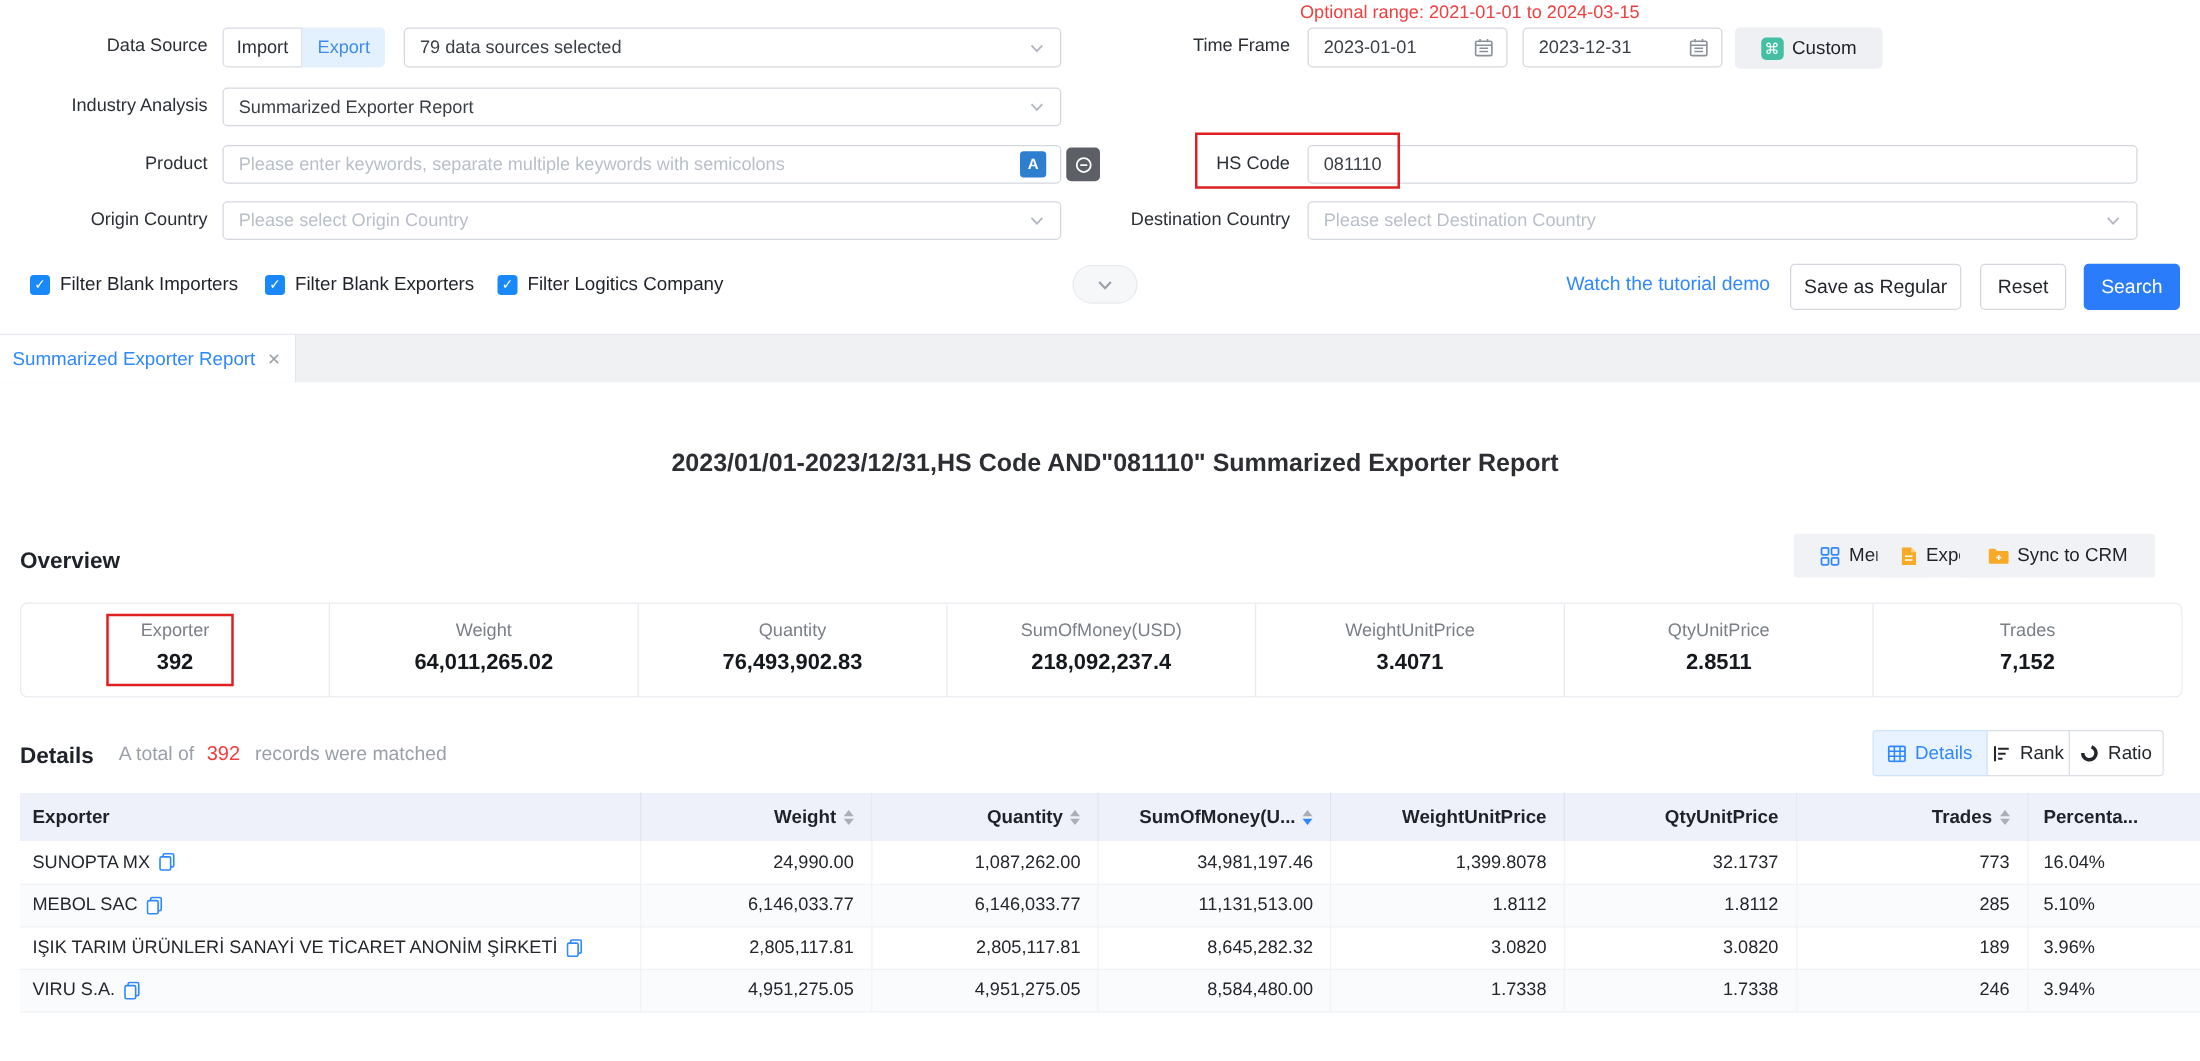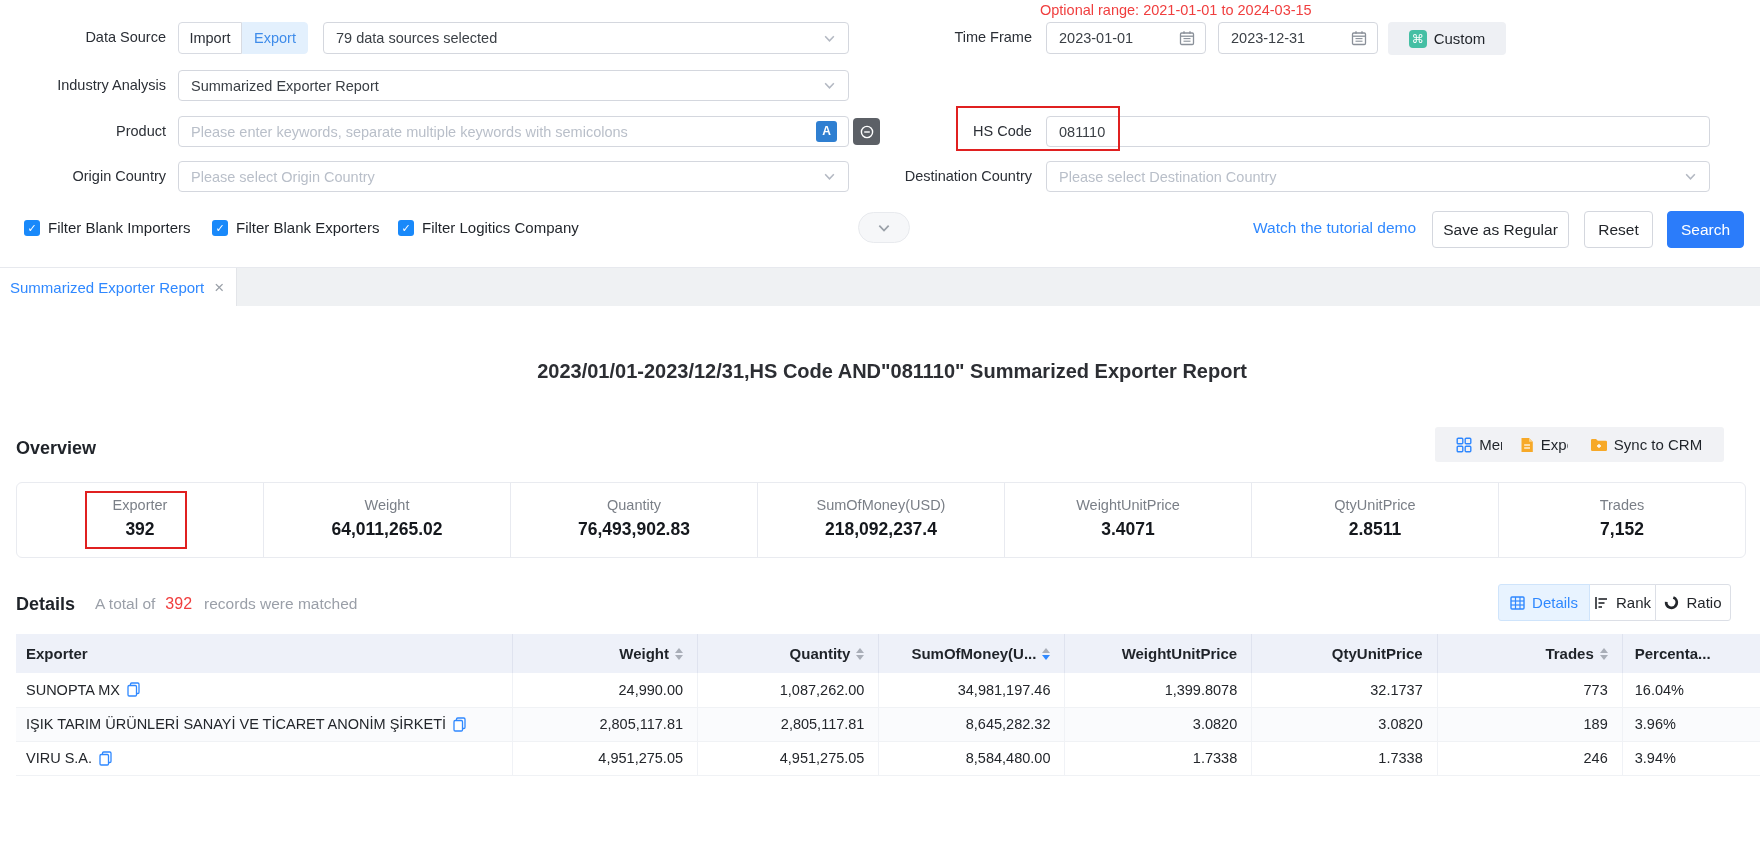--- a/index.html
+++ b/index.html
@@ -418,20 +418,38 @@
           <td class="num">1,087,262.00</td>
           <td class="num">34,981,197.46</td>
           <td class="num">1,399.8078</td>
           <td class="num">32.1737</td>
           <td class="num">773</td>
           <td class="pct">16.04%</td>
         </tr>
         <tr>
           <td class="c-exp">
               <div class="exp-cell">
+                <span class="exp-name">MEBOL SAC</span>
+                <svg width="13" height="15" viewBox="0 0 13 15">
+                  <rect x="3.5" y="1" width="8.5" height="10.5" rx="1.2" fill="none" stroke="#2f88ff" stroke-width="1.3"></rect>
+                  <rect x="1" y="3.5" width="8.5" height="10.5" rx="1.2" fill="#fff" stroke="#2f88ff" stroke-width="1.3"></rect>
+                </svg>
+              </div>
+            </td>
+          <td class="num">6,146,033.77</td>
+          <td class="num">6,146,033.77</td>
+          <td class="num">11,131,513.00</td>
+          <td class="num">1.8112</td>
+          <td class="num">1.8112</td>
+          <td class="num">285</td>
+          <td class="pct">5.10%</td>
+        </tr>
+        <tr>
+          <td class="c-exp">
+              <div class="exp-cell">
                 <span class="exp-name">IŞIK TARIM ÜRÜNLERİ SANAYİ VE TİCARET ANONİM ŞİRKETİ</span>
                 <svg width="13" height="15" viewBox="0 0 13 15">
                   <rect x="3.5" y="1" width="8.5" height="10.5" rx="1.2" fill="none" stroke="#2f88ff" stroke-width="1.3"></rect>
                   <rect x="1" y="3.5" width="8.5" height="10.5" rx="1.2" fill="#fff" stroke="#2f88ff" stroke-width="1.3"></rect>
                 </svg>
               </div>
             </td>
           <td class="num">2,805,117.81</td>
           <td class="num">2,805,117.81</td>
           <td class="num">8,645,282.32</td>

